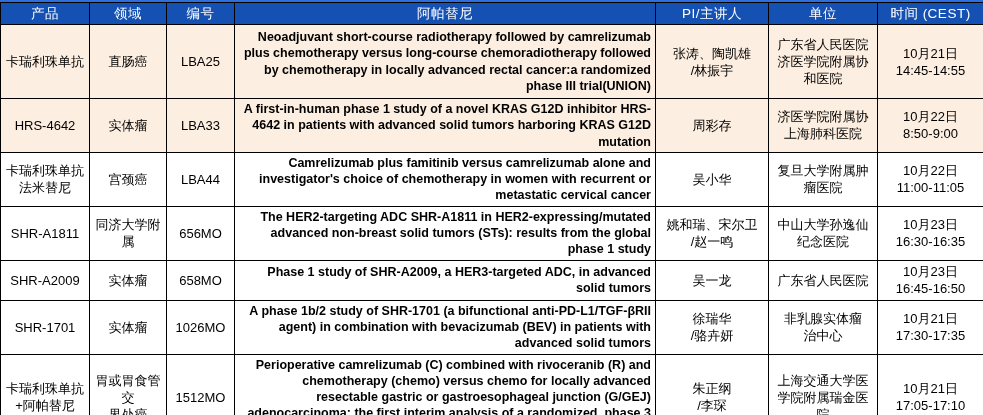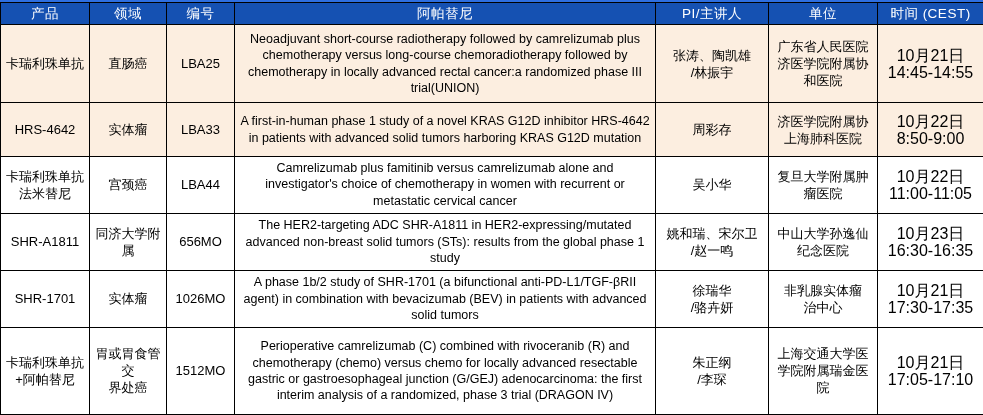--- a/index.html
+++ b/index.html
@@ -42,28 +42,29 @@
   
   table.sched td {
     color: #000000;
     font-size: 13px;
     line-height: 17px;
     padding: 2px 3px;
     text-align: center;
     white-space: pre-line;
   }
   table.sched td.c-title {
-    text-align: center;
+    text-align: right;
     font-size: 12.5px;
     line-height: 16.3px;
     padding: 2px 4px 2px 4px;
     white-space: normal;
+    font-weight: bold;
   }
   table.sched td.c-time {
-    font-size: 16px;
+    font-size: 13px;
   }
   tr.cream td { background: #fceee0; }
   tr.white td { background: #ffffff; }
   
   tr.r1 { height: 74px; }
   tr.r2 { height: 50px; }
   tr.r3 { height: 50px; }
   tr.r4 { height: 51px; }
   tr.r5 { height: 40px; }
   tr.r6 { height: 46px; }
@@ -136,20 +137,30 @@
         <td class="c-field">同济大学附属</td>
         <td class="c-code">656MO</td>
         <td class="c-title">The HER2-targeting ADC SHR-A1811 in HER2-expressing/mutated advanced non-breast solid tumors (STs): results from the global phase 1 study</td>
         <td class="c-pi">姚和瑞、宋尔卫
 /赵一鸣</td>
         <td class="c-org">中山大学孙逸仙
 纪念医院</td>
         <td class="c-time">10月23日
 16:30-16:35</td>
       </tr>
+      <tr class="r5 white">
+        <td class="c-product">SHR-A2009</td>
+        <td class="c-field">实体瘤</td>
+        <td class="c-code">658MO</td>
+        <td class="c-title">Phase 1 study of SHR-A2009, a HER3-targeted ADC, in advanced solid tumors</td>
+        <td class="c-pi">吴一龙</td>
+        <td class="c-org">广东省人民医院</td>
+        <td class="c-time">10月23日
+16:45-16:50</td>
+      </tr>
       <tr class="r6 white">
         <td class="c-product">SHR-1701</td>
         <td class="c-field">实体瘤</td>
         <td class="c-code">1026MO</td>
         <td class="c-title">A phase 1b/2 study of SHR-1701 (a bifunctional anti-PD-L1/TGF-βRII agent) in combination with bevacizumab (BEV) in patients with advanced solid tumors</td>
         <td class="c-pi">徐瑞华
 /骆卉妍</td>
         <td class="c-org">非乳腺实体瘤
 治中心</td>
         <td class="c-time">10月21日

